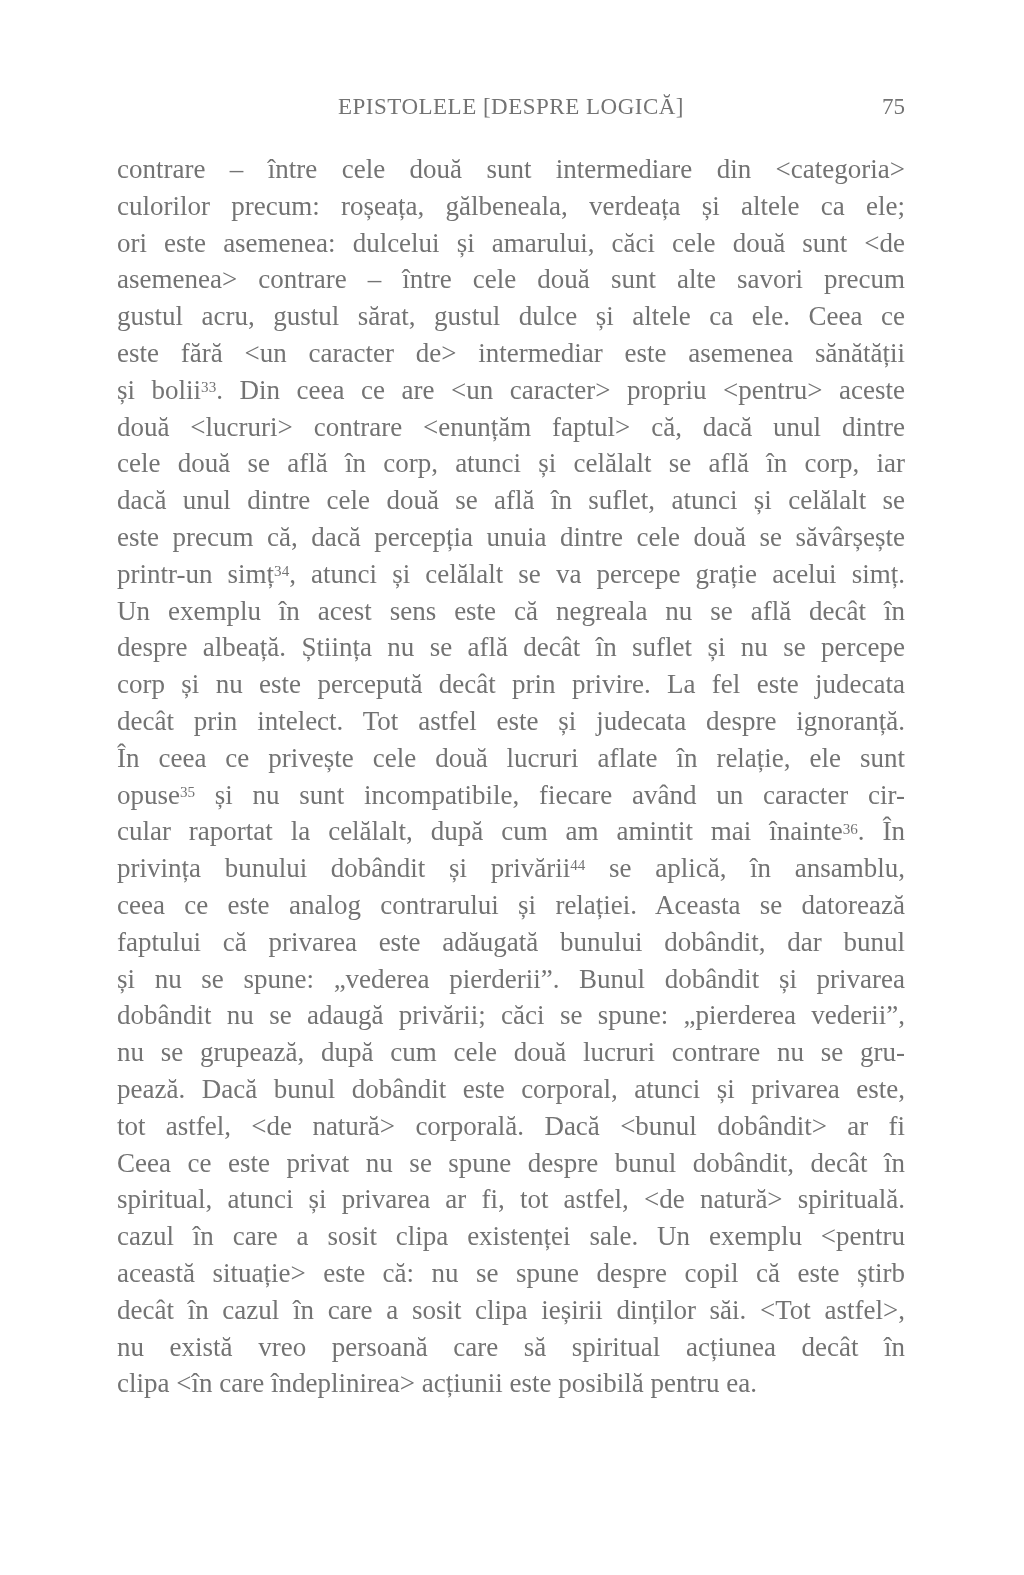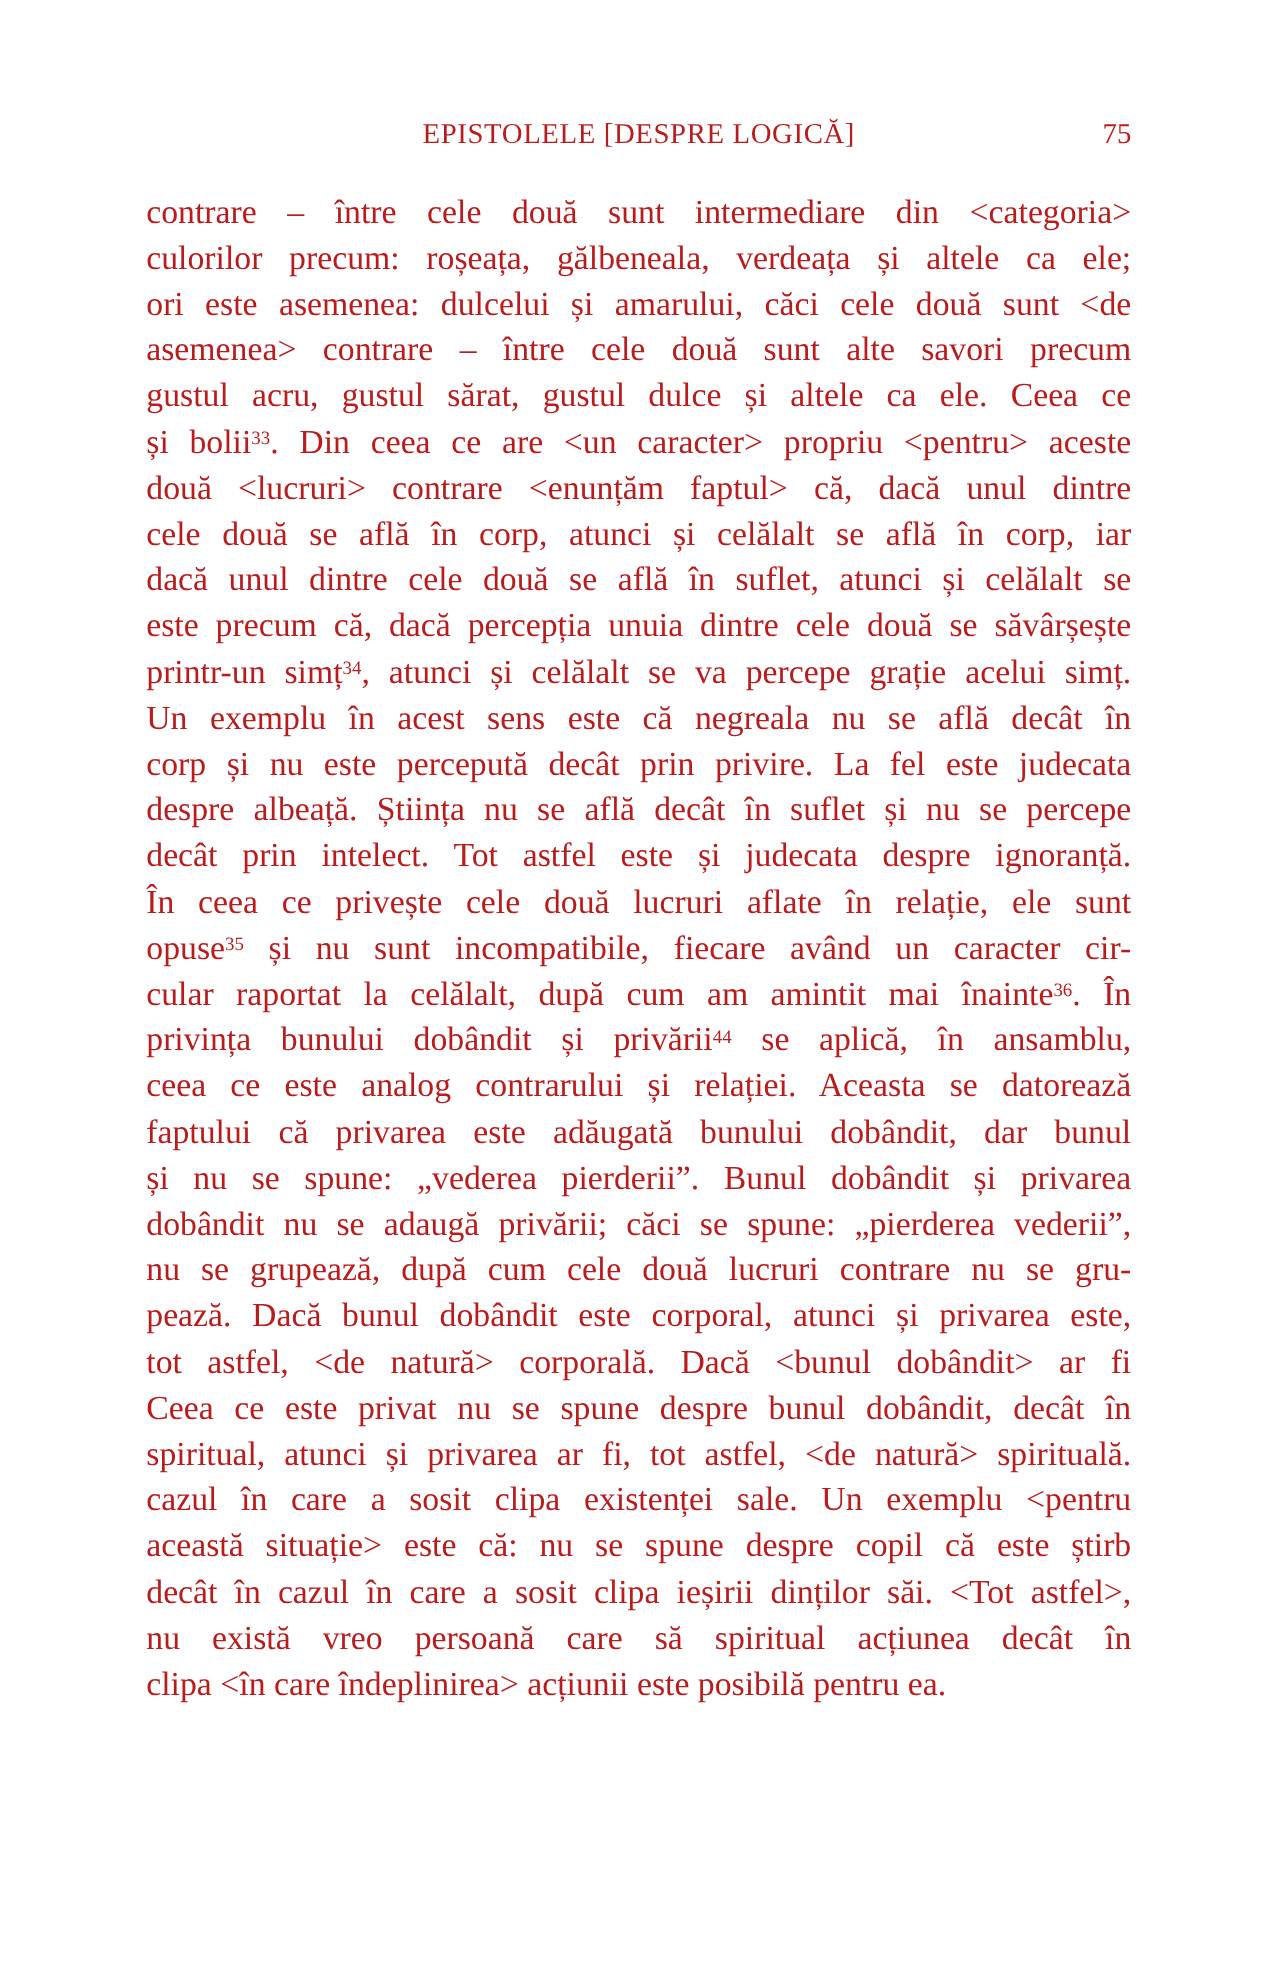--- a/index.html
+++ b/index.html
@@ -8,21 +8,21 @@
     padding: 0;
     background: #ffffff;
   }
   .page {
     position: relative;
     width: 932px;
     height: 1575px;
     background: #ffffff;
     overflow: hidden;
     font-family: "Liberation Serif", "DejaVu Serif", serif;
-    color: #b91c1c;
+    color: #737373;
   }
   .running-head {
     position: absolute;
     top: 94px;
     left: 117px;
     width: 788px;
     height: 32px;
     font-size: 23px;
   }
   .head-title {
@@ -71,29 +71,30 @@
     <div class="head-title">EPISTOLELE [DESPRE LOGICĂ]</div>
     <div class="page-number">75</div>
   </div>
 
   <div class="text-block" id="text-block">
       <div class="line">contrare – între cele două sunt intermediare din &lt;categoria&gt;</div>
       <div class="line">culorilor precum: roșeața, gălbeneala, verdeața și altele ca ele;</div>
       <div class="line">ori este asemenea: dulcelui și amarului, căci cele două sunt &lt;de</div>
       <div class="line">asemenea&gt; contrare – între cele două sunt alte savori precum</div>
       <div class="line">gustul acru, gustul sărat, gustul dulce și altele ca ele. Ceea ce</div>
+      <div class="line">este fără &lt;un caracter de&gt; intermediar este asemenea sănătății</div>
       <div class="line">și bolii<sup>33</sup>. Din ceea ce are &lt;un caracter&gt; propriu &lt;pentru&gt; aceste</div>
       <div class="line">două &lt;lucruri&gt; contrare &lt;enunțăm faptul&gt; că, dacă unul dintre</div>
       <div class="line">cele două se află în corp, atunci și celălalt se află în corp, iar</div>
       <div class="line">dacă unul dintre cele două se află în suflet, atunci și celălalt se</div>
       <div class="line">este precum că, dacă percepția unuia dintre cele două se săvârșește</div>
       <div class="line">printr-un simț<sup>34</sup>, atunci și celălalt se va percepe grație acelui simț.</div>
       <div class="line">Un exemplu în acest sens este că negreala nu se află decât în</div>
+      <div class="line">despre albeață. Știința nu se află decât în suflet și nu se percepe</div>
       <div class="line">corp și nu este percepută decât prin privire. La fel este judecata</div>
-      <div class="line">despre albeață. Știința nu se află decât în suflet și nu se percepe</div>
       <div class="line">decât prin intelect. Tot astfel este și judecata despre ignoranță.</div>
       <div class="line">În ceea ce privește cele două lucruri aflate în relație, ele sunt</div>
       <div class="line">opuse<sup>35</sup> și nu sunt incompatibile, fiecare având un caracter cir-</div>
       <div class="line">cular raportat la celălalt, după cum am amintit mai înainte<sup>36</sup>. În</div>
       <div class="line">privința bunului dobândit și privării<sup>44</sup> se aplică, în ansamblu,</div>
       <div class="line">ceea ce este analog contrarului și relației. Aceasta se datorează</div>
       <div class="line">faptului că privarea este adăugată bunului dobândit, dar bunul</div>
       <div class="line">și nu se spune: „vederea pierderii”. Bunul dobândit și privarea</div>
       <div class="line">dobândit nu se adaugă privării; căci se spune: „pierderea vederii”,</div>
       <div class="line">nu se grupează, după cum cele două lucruri contrare nu se gru-</div>

